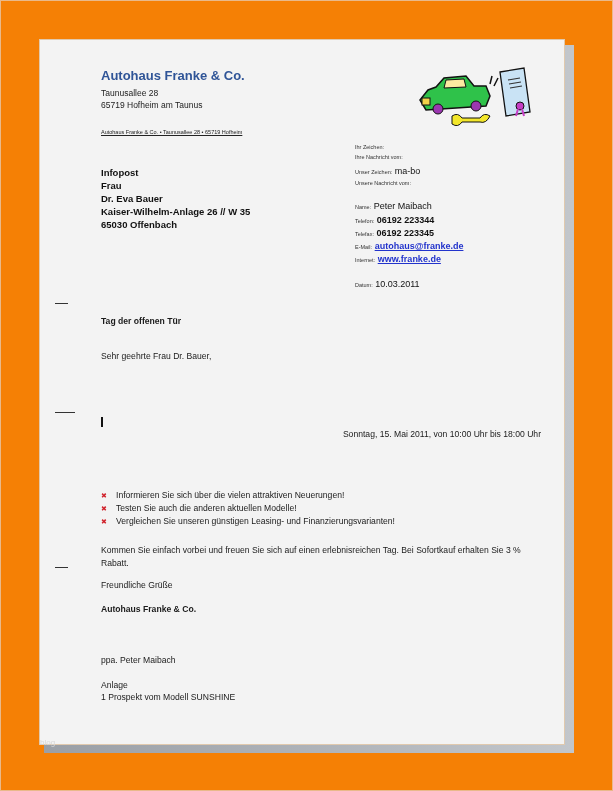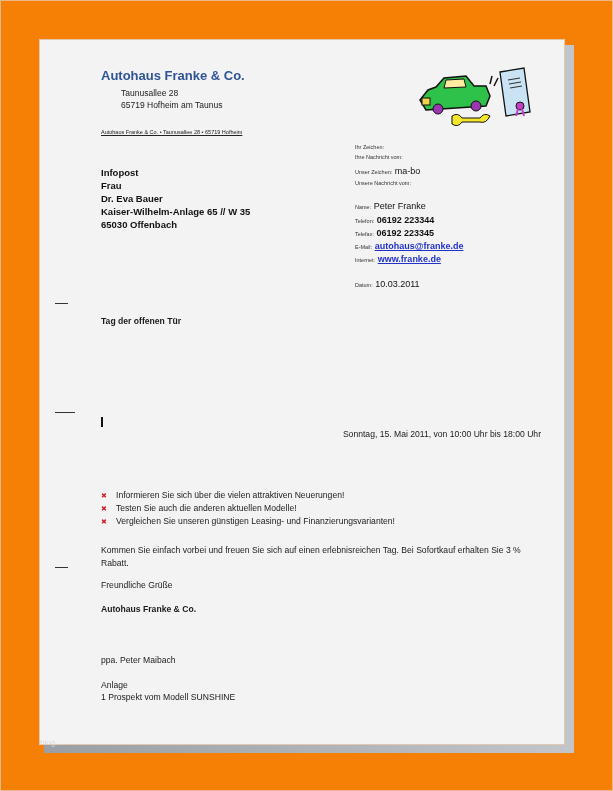--- a/index.html
+++ b/index.html
@@ -14,21 +14,21 @@
     position:absolute; left:44px; top:45px; width:530px; height:708px;
     background:linear-gradient(to right, #9a9fa6, #c2c6cb);
     filter: blur(0.5px);
   }
   .page {
     position:absolute; left:39px; top:39px; width:526px; height:706px;
     background:#f3f3f3; border:1px solid #e0c9ae; box-sizing:border-box;
   }
   .abs { position:absolute; white-space:nowrap; }
   .company-title { left:61px; top:28px; font-size:13px; font-weight:bold; color:#2f5497; }
-  .sender-line { left:61px; font-size:8.5px; color:#222;margin-left:20px; }
+  .sender-line { left:61px; font-size:8.5px; color:#222; }
   .return-addr { left:61px; top:89px; font-size:5.5px; text-decoration:underline; color:#222; }
   .recipient { left:61px; font-size:9.5px; font-weight:600; color:#111; }
   .info-label { font-size:5.5px; color:#333; }
   .info-row { left:315px; font-size:9px; color:#111; }
   .info-row a { color:#2233cc; text-decoration:underline;font-weight:bold; }
   .body-text { left:61px; font-size:8.6px; color:#1b1b1b; line-height:12.5px; white-space:normal; width:440px; }
   .bold { font-weight:bold; }
   .centered { left:61px; width:440px; text-align:right; font-size:8.6px; }
   .bullet { left:61px; font-size:8.6px; }
   .bullet .mark { color:#d0212a; font-size:7px; display:inline-block; width:15px; }
@@ -60,39 +60,39 @@
     <path d="M38 50 Q44 46 48 52 L66 52 Q70 46 76 50 Q72 58 66 56 L48 56 Q44 62 38 58 Z" fill="#f2e62a" stroke="#111" stroke-width="1"></path>
     <path d="M86 6 L110 2 L116 46 L92 50 Z" fill="#c9e3f5" stroke="#111" stroke-width="1.3"></path>
     <path d="M94 14 L106 12 M95 18 L107 16 M96 22 L108 20" stroke="#333" stroke-width="1.2"></path>
     <circle cx="106" cy="40" r="4" fill="#c63ec6" stroke="#111" stroke-width="1"></circle>
     <path d="M104 43 L102 50 M108 43 L110 50" stroke="#c63ec6" stroke-width="2"></path>
   </svg>
 
   <div class="abs recipient" style="top:127px">Infopost</div>
   <div class="abs recipient" style="top:140px">Frau</div>
   <div class="abs recipient" style="top:153px">Dr. Eva Bauer</div>
-  <div class="abs recipient" style="top:166px">Kaiser-Wilhelm-Anlage 65 // W 35</div>
+  <div class="abs recipient" style="top:166px">Kaiser-Wilhelm-Anlage 26 // W 35</div>
   <div class="abs recipient" style="top:179px">65030 Offenbach</div>
 
   <div class="abs info-row" style="top:101px">
     <span class="info-label">Ihr Zeichen:</span>
   </div>
   <div class="abs info-row" style="top:111px">
     <span class="info-label">Ihre Nachricht vom:</span>
   </div>
   <div class="abs info-row" style="top:126px">
     <span class="info-label">Unser Zeichen:</span>
     <span>ma-bo</span>
   </div>
   <div class="abs info-row" style="top:137px">
     <span class="info-label">Unsere Nachricht vom:</span>
   </div>
   <div class="abs info-row" style="top:161px">
     <span class="info-label">Name:</span>
-    <span>Peter Franke</span>
+    <span>Peter Maibach</span>
   </div>
   <div class="abs info-row" style="top:175px">
     <span class="info-label">Telefon:</span>
     <span class="bold">06192 223344</span>
   </div>
   <div class="abs info-row" style="top:188px">
     <span class="info-label">Telefax:</span>
     <span class="bold">06192 223345</span>
   </div>
   <div class="abs info-row" style="top:201px">
@@ -102,20 +102,21 @@
   <div class="abs info-row" style="top:214px">
     <span class="info-label">Internet:</span>
     <a>www.franke.de</a>
   </div>
   <div class="abs info-row" style="top:239px">
     <span class="info-label">Datum:</span>
     <span>10.03.2011</span>
   </div>
 
   <div class="abs body-text bold" style="top:275px">Tag der offenen Tür</div>
+  <div class="abs body-text" style="top:310px">Sehr geehrte Frau Dr. Bauer,</div>
   <div class="abs cursor"></div>
   <div class="abs centered" style="top:389px">Sonntag, 15. Mai 2011, von 10:00 Uhr bis 18:00 Uhr</div>
 
   <div class="abs bullet" style="top:450px">
     <span class="mark">✖</span><span>Informieren Sie sich über die vielen attraktiven Neuerungen!</span>
   </div>
   <div class="abs bullet" style="top:463px">
     <span class="mark">✖</span><span>Testen Sie auch die anderen aktuellen Modelle!</span>
   </div>
   <div class="abs bullet" style="top:476px">

